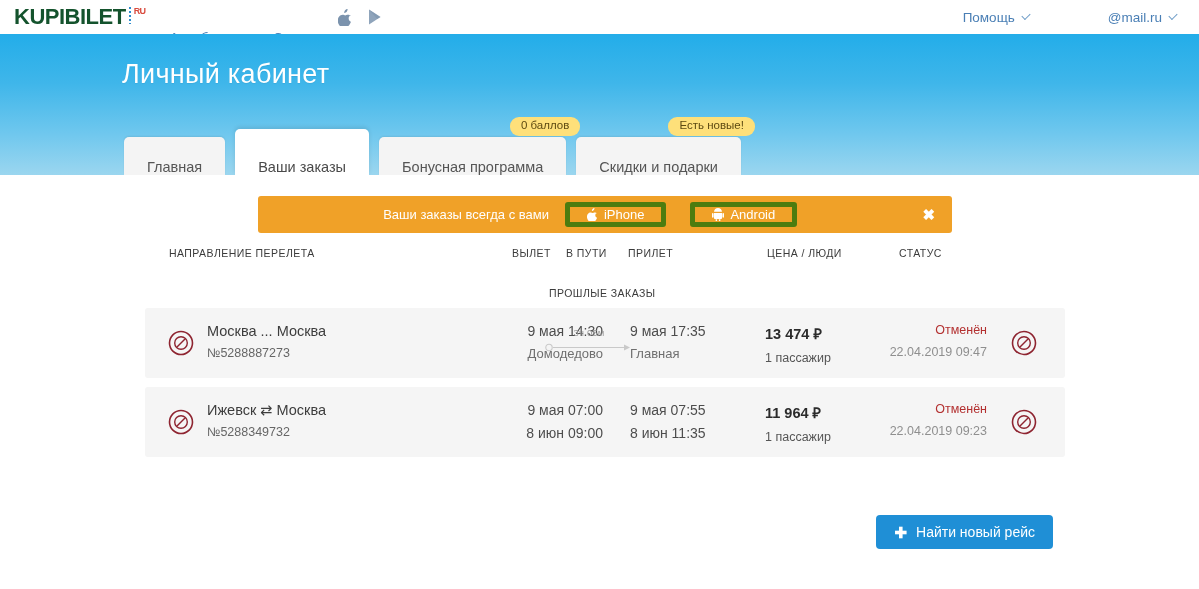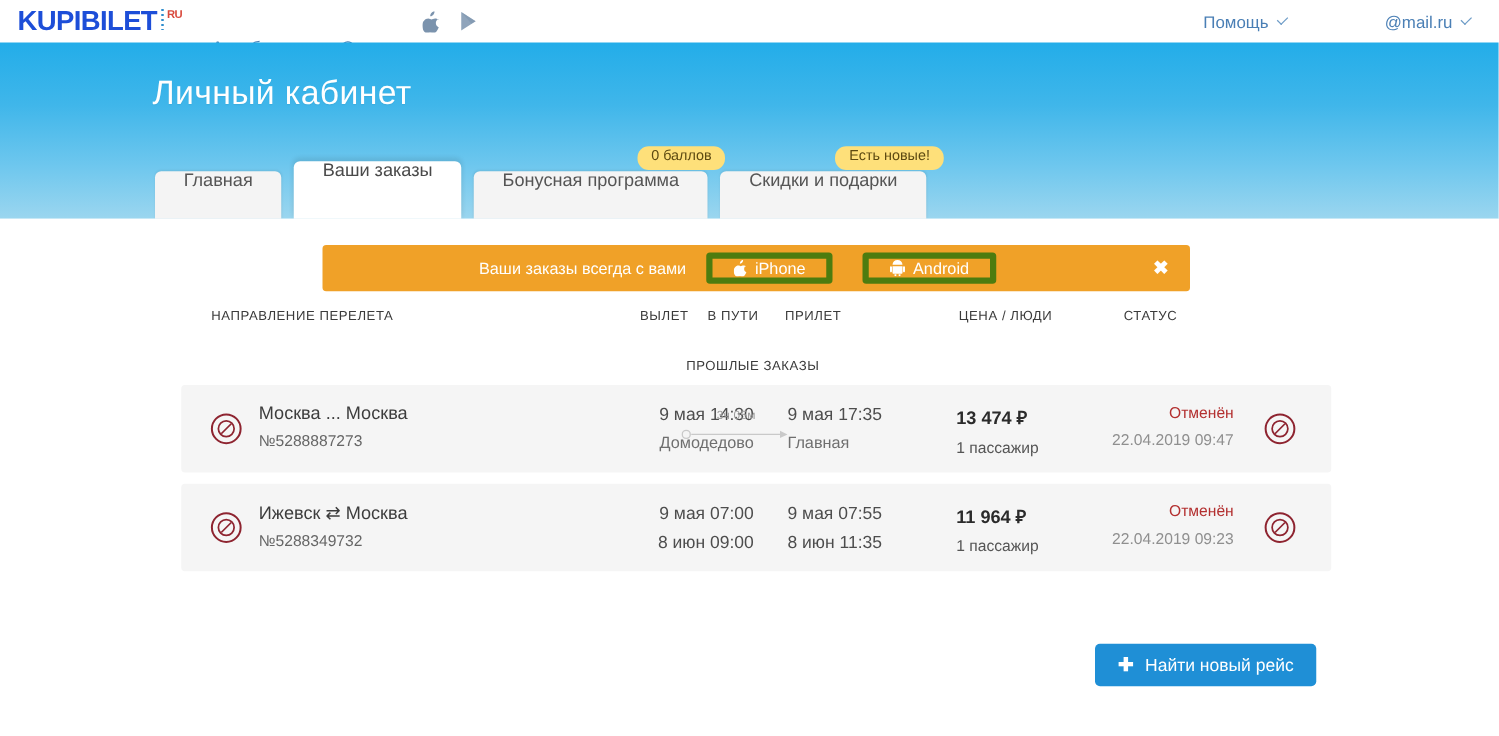--- a/index.html
+++ b/index.html
@@ -21,21 +21,21 @@
   }
   .logo {
     font-size: 22px;
     font-weight: bold;
     color: #2b8fd0;
     letter-spacing: -0.5px;
     display: flex;
     align-items: flex-start;
     line-height: 1;
   }
-  .logo-main { color: #1d4ed8; }
+  .logo-main { color: #14532d; }
   .logo-sep {
     display: inline-block;
     width: 2px; height: 17px;
     margin: 1px 3px 0 3px;
     background: repeating-linear-gradient(to bottom, #2d8ccd 0, #2d8ccd 2px, transparent 2px, transparent 4px);
   }
   .logo-ru {
     font-size: 9px; font-weight: bold;
     color: #d94a3d;
     margin-top: 1px;
@@ -92,21 +92,21 @@
     left: 124px; bottom: 0;
     display: flex;
     align-items: flex-end;
     gap: 10px;
   }
   .tab {
     background: #f4f4f4;
     border-radius: 5px 5px 0 0;
     height: 38px;
     padding: 0 23px;
-    display: flex; align-items: flex-start; justify-content: center;
+    display: flex; align-items: flex-end; justify-content: center;
     font-size: 14.5px;
     color: #555555;
     white-space: nowrap;
     cursor: pointer;
     position: relative;
     box-shadow: 0 -1px 2px rgba(0,0,0,0.07);
   }
   .tab.active {
     background: #ffffff;
     height: 46px;

